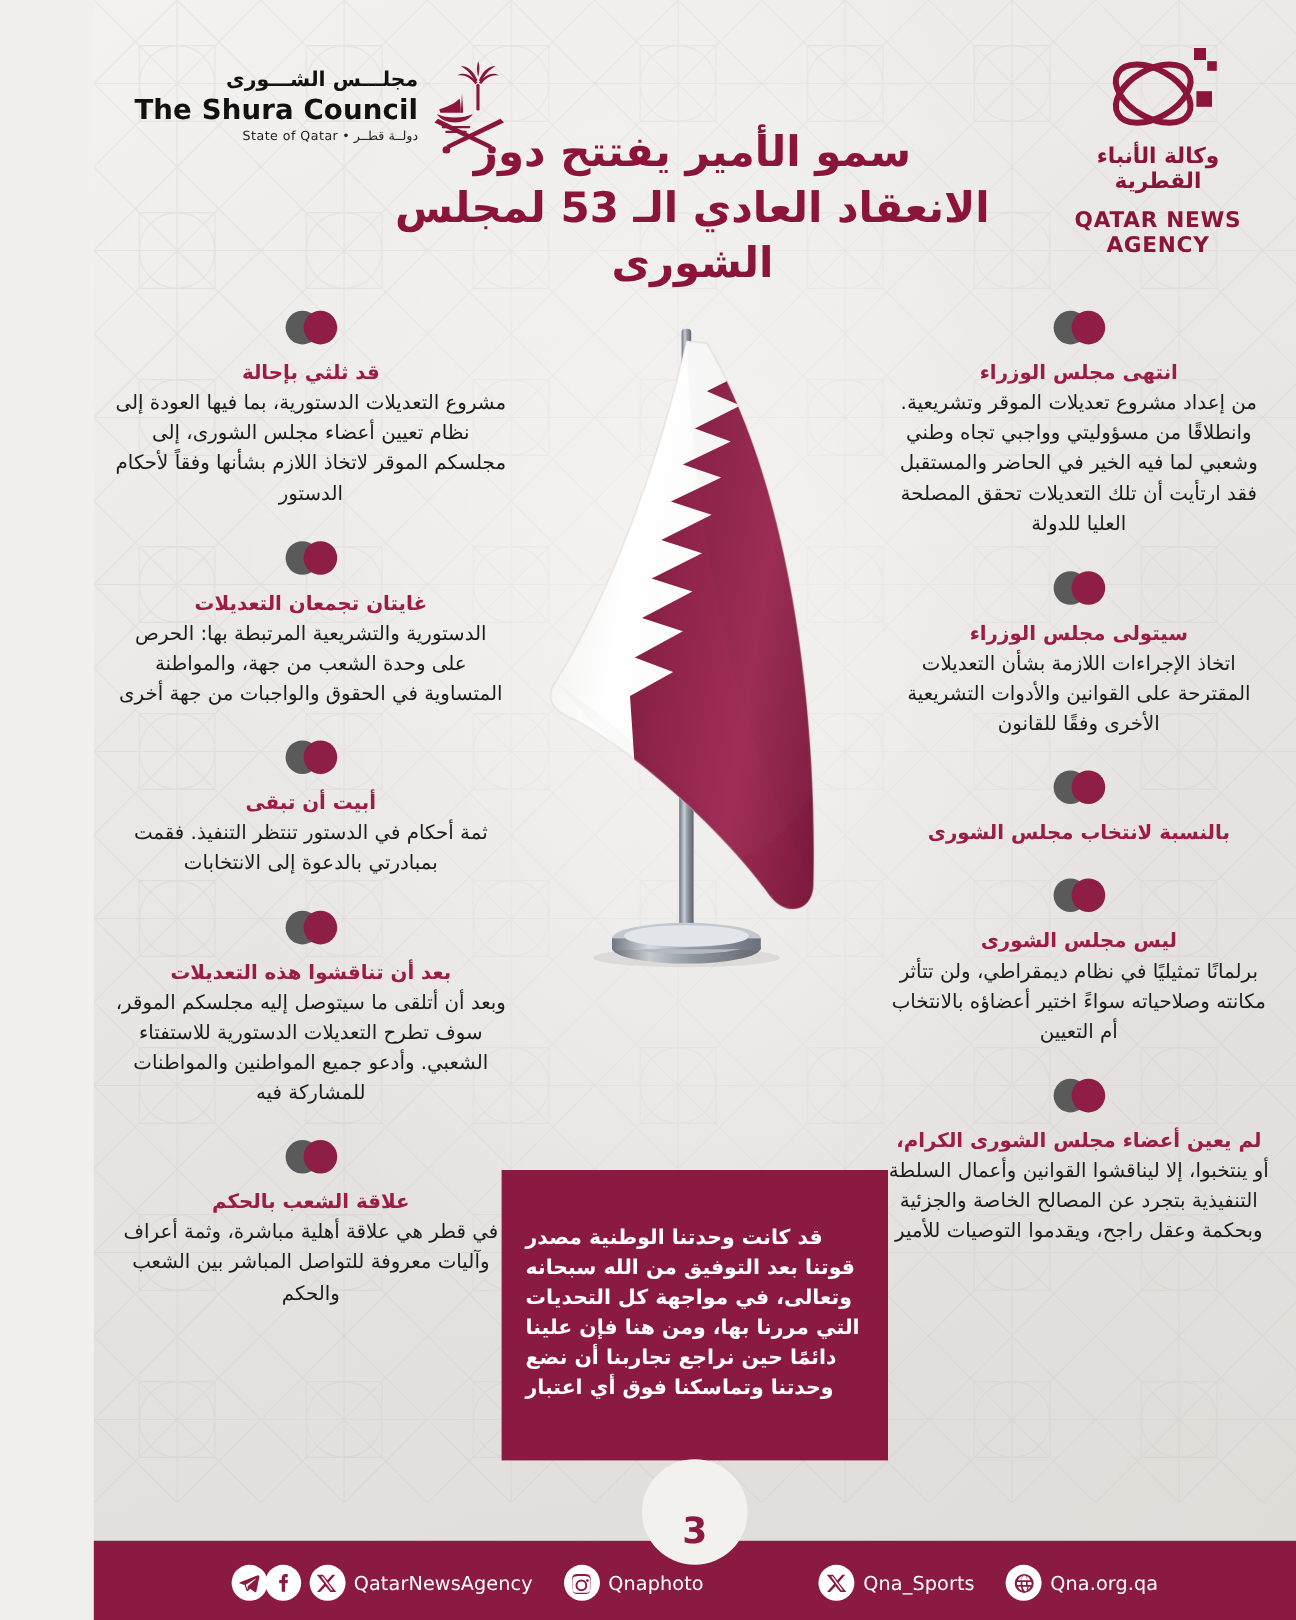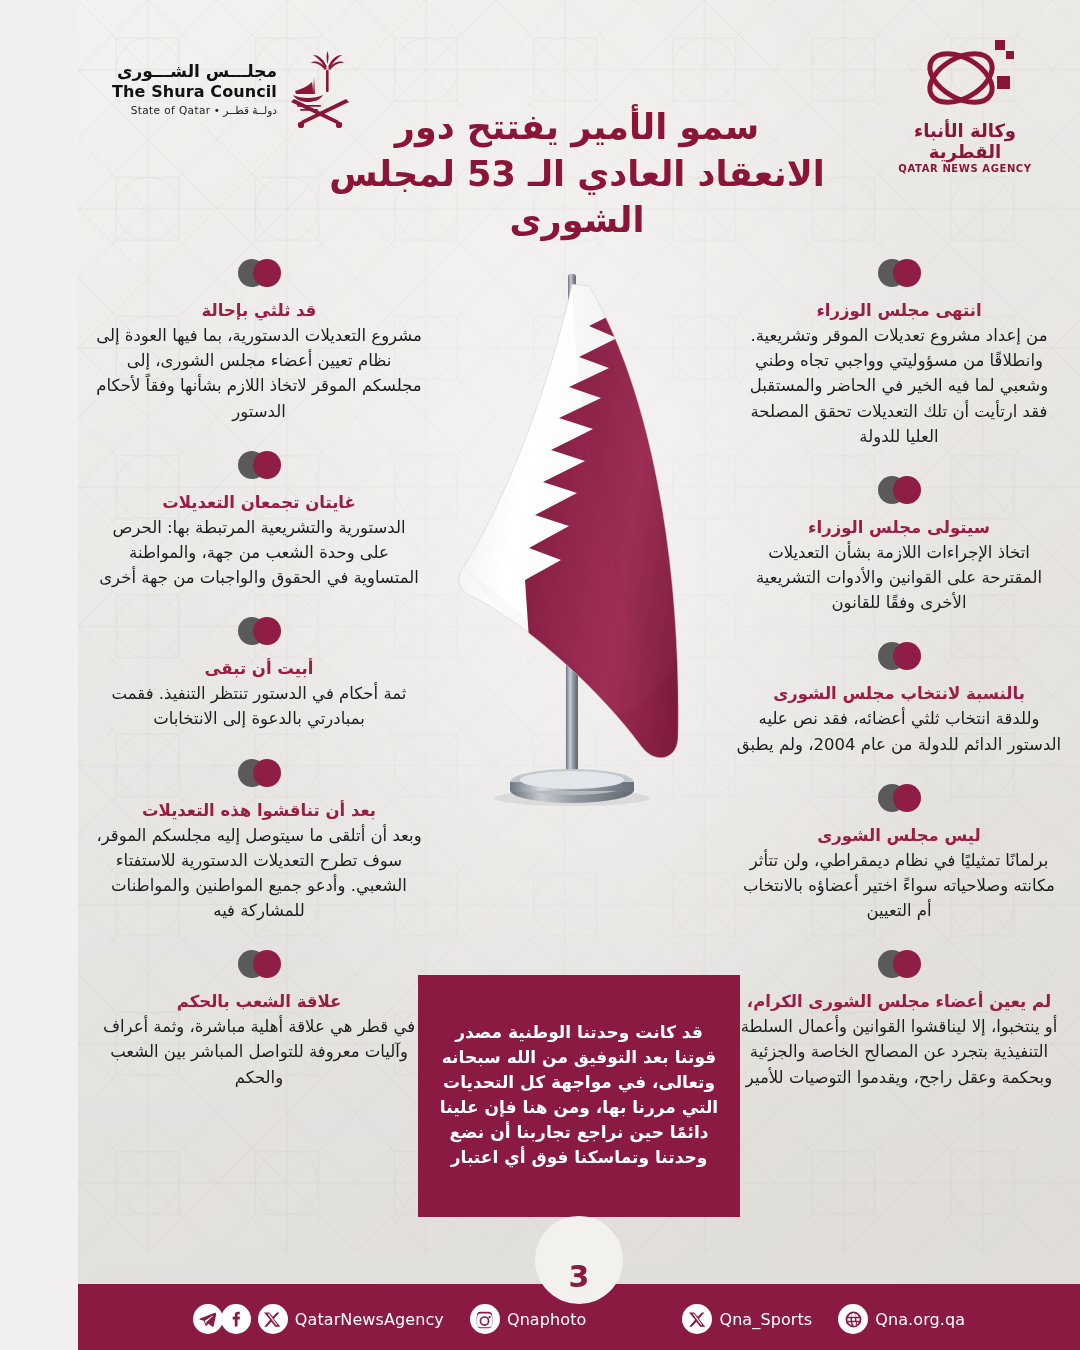--- a/index.html
+++ b/index.html
@@ -41,41 +41,41 @@
     position:absolute; top:50px; left:34px;
     display:flex; align-items:center; gap:10px;
     direction:ltr;
   }
   .shura-text{ text-align:right; color:#1b1b1b; line-height:1.15; }
   .shura-ar{
     font-size:17px; font-weight:700; color:#111;
     letter-spacing:.5px; direction:rtl;
   }
   .shura-en{
-    font-size:16px; font-weight:600; color:#111;
+    font-size:23px; font-weight:600; color:#111;
     margin-top:1px; letter-spacing:.1px;
   }
   .shura-sub{
     font-size:10.5px; color:#222; margin-top:3px; direction:rtl;
     letter-spacing:.4px;
   }
   .shura-emblem{ width:66px; height:78px; }
 
   .qna-logo{
     position:absolute; top:32px; right:30px;
     width:170px; text-align:center;
   }
   .qna-mark{ width:108px; height:84px; margin:0 auto; display:block; }
   .qna-ar{
     font-size:18px; font-weight:700; color:#8b1538;
     margin-top:4px; letter-spacing:.3px;
   }
   .qna-en{
-    font-size:10px; font-weight:700; color:#8b1538;
-    letter-spacing:.6px; margin-top:1px;
+    font-size:18px; font-weight:700; color:#8b1538;
+    letter-spacing:.6px; margin-top:11px;
   }
 
   .title{
     position:absolute; top:104px; left:0; right:4px;
     text-align:center;
     font-size:35px; font-weight:900; color:#8b1538;
     line-height:1.33; direction:rtl;
     letter-spacing:-.2px;
     padding:0 200px;
     text-shadow:0 1px 0 rgba(255,255,255,.5);
@@ -111,21 +111,21 @@
     width:300px; height:700px;
   }
 
   
   .quote{
     position:absolute;
     left:50%; transform:translateX(-50%);
     top:975px; width:322px; min-height:242px;
     background:#8b1a43;
     padding:16px 20px 18px;
-    text-align:center; direction:rtl;
+    text-align:left; direction:rtl;
     display:flex; align-items:center; justify-content:center;
   }
   .quote-text{
     font-size:17px; font-weight:800; color:#fff; line-height:1.48;
   }
 
   
   .footer{
     position:absolute; left:0; right:0; bottom:0;
     height:66px; background:#8b1a43;
@@ -305,21 +305,20 @@
       <span class="bk-title">سيتولى مجلس الوزراء</span>
       <span class="bk-body">اتخاذ الإجراءات اللازمة بشأن التعديلات المقترحة على القوانين والأدوات التشريعية الأخرى وفقًا للقانون</span>
     </div>
 
     <div class="block">
       <svg class="dots" viewBox="0 0 58 30">
         <circle cx="22" cy="15" r="14" fill="#5a5a5a"></circle>
         <circle cx="37" cy="15" r="14" fill="#8e1e45"></circle>
       </svg>
       <span class="bk-title">بالنسبة لانتخاب مجلس الشورى</span>
-      <span class="bk-body">وللدقة انتخاب ثلثي أعضائه، فقد نص عليه الدستور الدائم للدولة من عام 2004، ولم يطبق</span>
     </div>
 
     <div class="block">
       <svg class="dots" viewBox="0 0 58 30">
         <circle cx="22" cy="15" r="14" fill="#5a5a5a"></circle>
         <circle cx="37" cy="15" r="14" fill="#8e1e45"></circle>
       </svg>
       <span class="bk-title">ليس مجلس الشورى</span>
       <span class="bk-body">برلمانًا تمثيليًا في نظام ديمقراطي، ولن تتأثر مكانته وصلاحياته سواءً اختير أعضاؤه بالانتخاب أم التعيين</span>
     </div>

